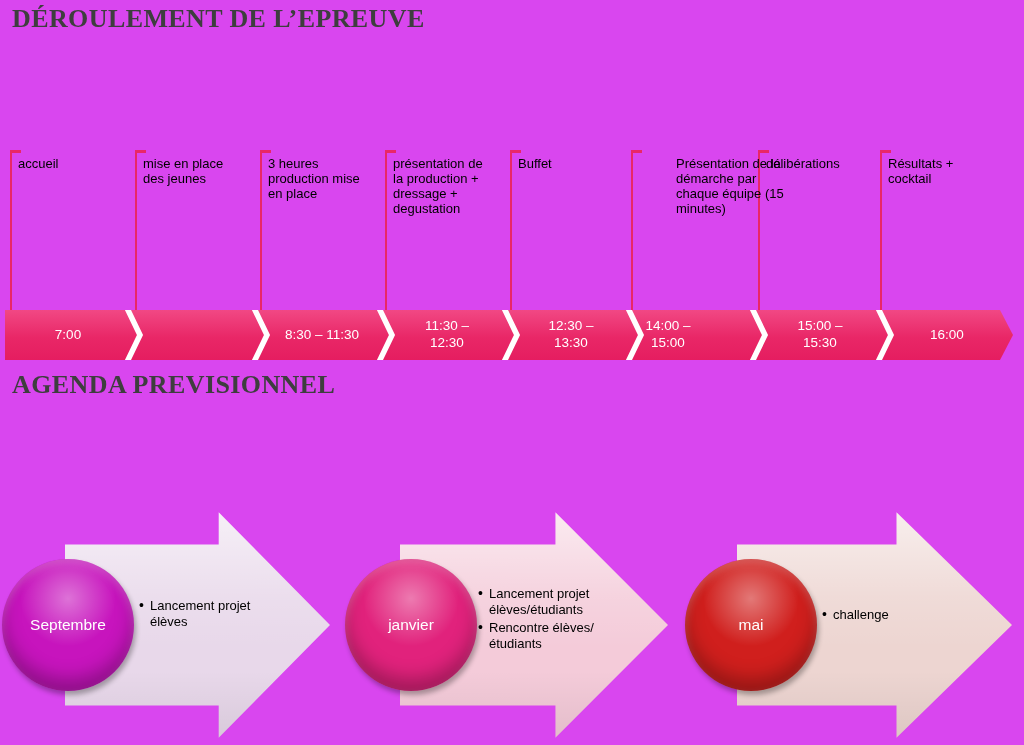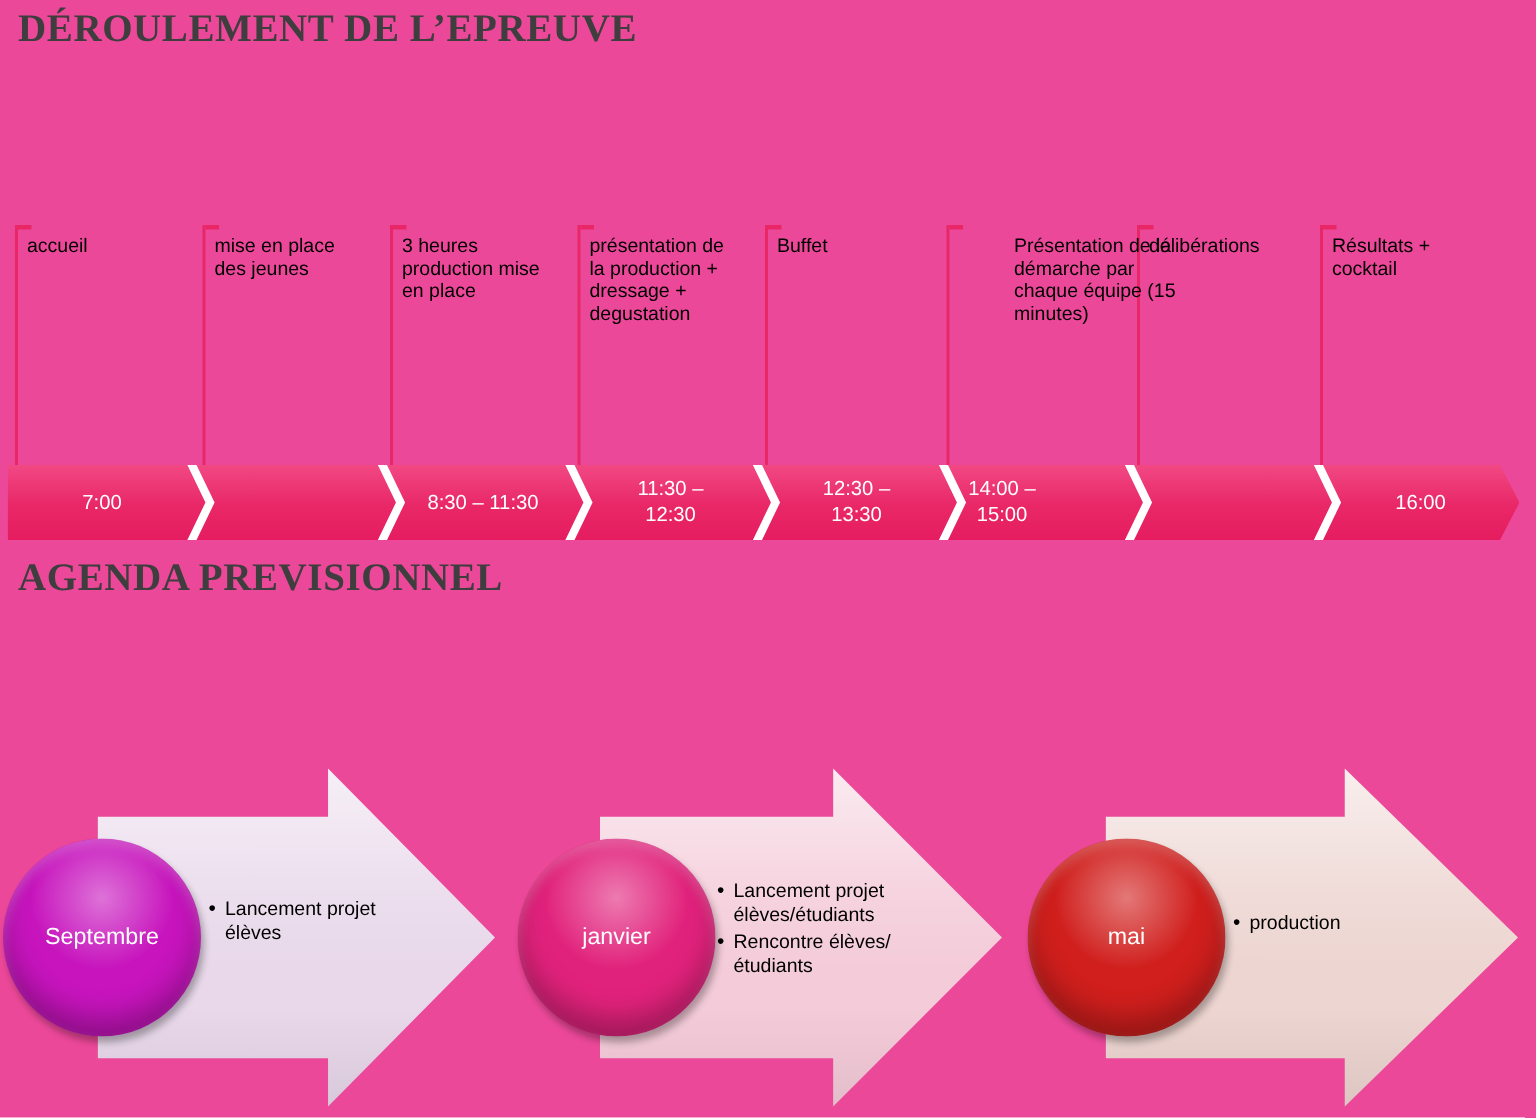--- a/index.html
+++ b/index.html
@@ -1,17 +1,17 @@
 <!DOCTYPE html>
 <html style="--pink: #e92767;"><head>
 <meta charset="utf-8">
 <style>
   html,body{margin:0;padding:0;background:#fff;}
   .slide{
-    position:relative;width:1024px;height:745px;background:#ec4899;overflow:hidden;
+    position:relative;width:1024px;height:745px;background:#d946ef;overflow:hidden;
     font-family:"Liberation Sans",sans-serif;color:#000;
   }
   
   .sec-title{
     position:absolute;left:12px;
     font-family:"Liberation Serif","DejaVu Serif",serif;
     font-weight:700;font-size:26px;letter-spacing:.4px;color:#3e3e3e;
     white-space:nowrap;
   }
   .t1{top:4px;}
@@ -128,20 +128,22 @@
   <div class="band"></div>
 
   <div class="tcell c1">7:00</div>
   <div class="tcell c3">8:30 – 11:30</div>
   <div class="tcell c4">11:30 –
 12:30</div>
   <div class="tcell c5">12:30 –
 13:30</div>
   <div class="tcell c6">14:00 –
 15:00</div>
+  <div class="tcell c7">15:00 –
+15:30</div>
   <div class="tcell c8">16:00</div>
 
   <svg class="chev ch1" viewBox="0 0 20 50">
       <polyline points="3,-2 16,25 3,52" stroke="#ffffff" stroke-width="5.5" fill="none"></polyline>
     </svg>
   <svg class="chev ch2" viewBox="0 0 20 50">
       <polyline points="3,-2 16,25 3,52" stroke="#ffffff" stroke-width="5.5" fill="none"></polyline>
     </svg>
   <svg class="chev ch3" viewBox="0 0 20 50">
       <polyline points="3,-2 16,25 3,52" stroke="#ffffff" stroke-width="5.5" fill="none"></polyline>
@@ -181,17 +183,17 @@
       <li>Rencontre élèves/étudiants</li>
     </ul>
   </div>
 
   <div class="stage s3" style="--circle: #d01f1d; --arrow: #edd5d1;">
     <div class="arrow a3"></div>
     <div class="circle">
       <span>mai</span>
     </div>
     <ul class="blist l3">
-      <li>production</li>
+      <li>challenge</li>
     </ul>
   </div>
 
 </div>
 
 </body></html>

